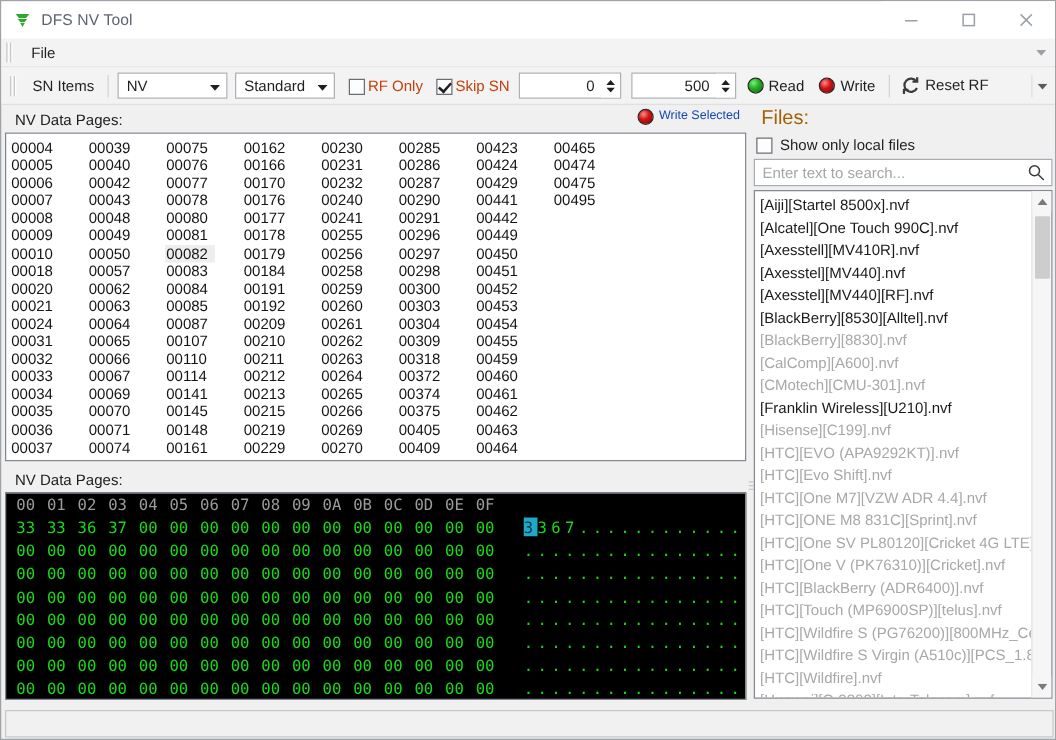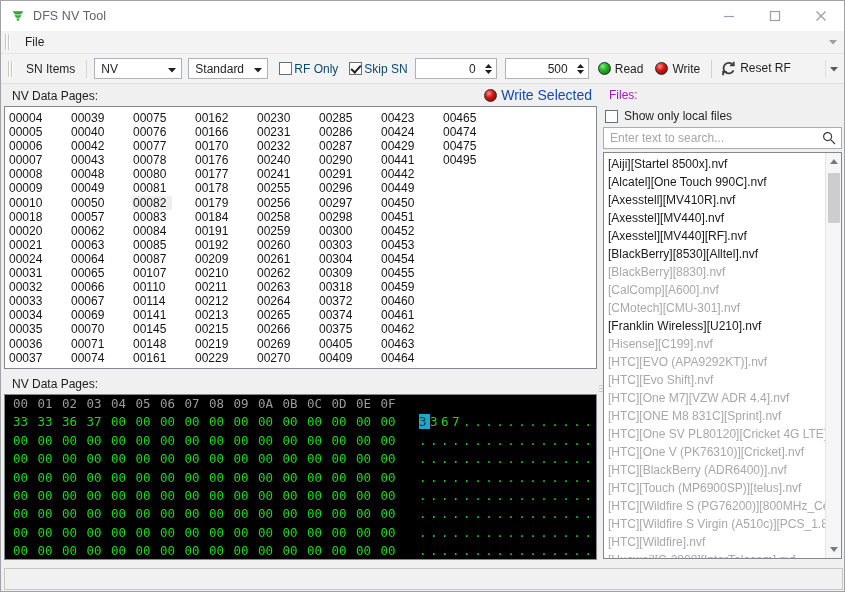--- a/index.html
+++ b/index.html
@@ -101,22 +101,22 @@
     display:flex; align-items:center;
     font-size:12px; color:#1f1f1f;
     padding-left:6px;
     margin: 0 3px;
     position: relative;
   }
   .tb-combo .cb-arrow {
     position:absolute; right:5px; top:50%; transform: translateY(-50%);
   }
   .tb-check {
-    display:flex; align-items:center;
-    font-size:12px; color:#0c4a6e;
+    display:flex; align-items:flex-end;
+    font-size:12px; color:#c2410c;
     margin: 0 3px 0 8px;
   }
   .cbox {
     width:13px; height:13px;
     border:1px solid #6a6f76;
     background:#fdfdfd;
     margin-right:2px;
     position:relative;
     flex:0 0 auto;
   }
@@ -193,23 +193,23 @@
     height:21px;
     display:flex; align-items:center;
     position:relative;
     padding-left:8px;
     font-size:12px;
     color:#202020;
   }
   .write-selected {
     position:absolute;
     right:5px; top:2px;
-    display:flex; align-items:center;
+    display:flex; align-items:flex-start;
     color:#1449b0;
-    font-size:14px;
+    font-size:10px;
   }
   .list-box {
     position:absolute;
     left:0; right:0;
     background:#ffffff;
     border:1px solid #828790;
   }
   #nv-pages-box {
     top:21px;
     height:263px;
@@ -275,21 +275,21 @@
   
   #right-col {
     position:absolute;
     left:601px; top:0;
     width:241px; height:478px;
   }
   #files-head {
     height:20px;
     display:flex; align-items:center;
     padding-left:7px;
-    font-size:12px; color:#a21caf;
+    font-size:16px; color:#a16207;
   }
   #local-check {
     height:22px;
     display:flex; align-items:center;
     padding-left:3px;
     font-size:12px; color:#1f1f1f;
   }
   #search-row {
     position:relative;
     height:22px;

